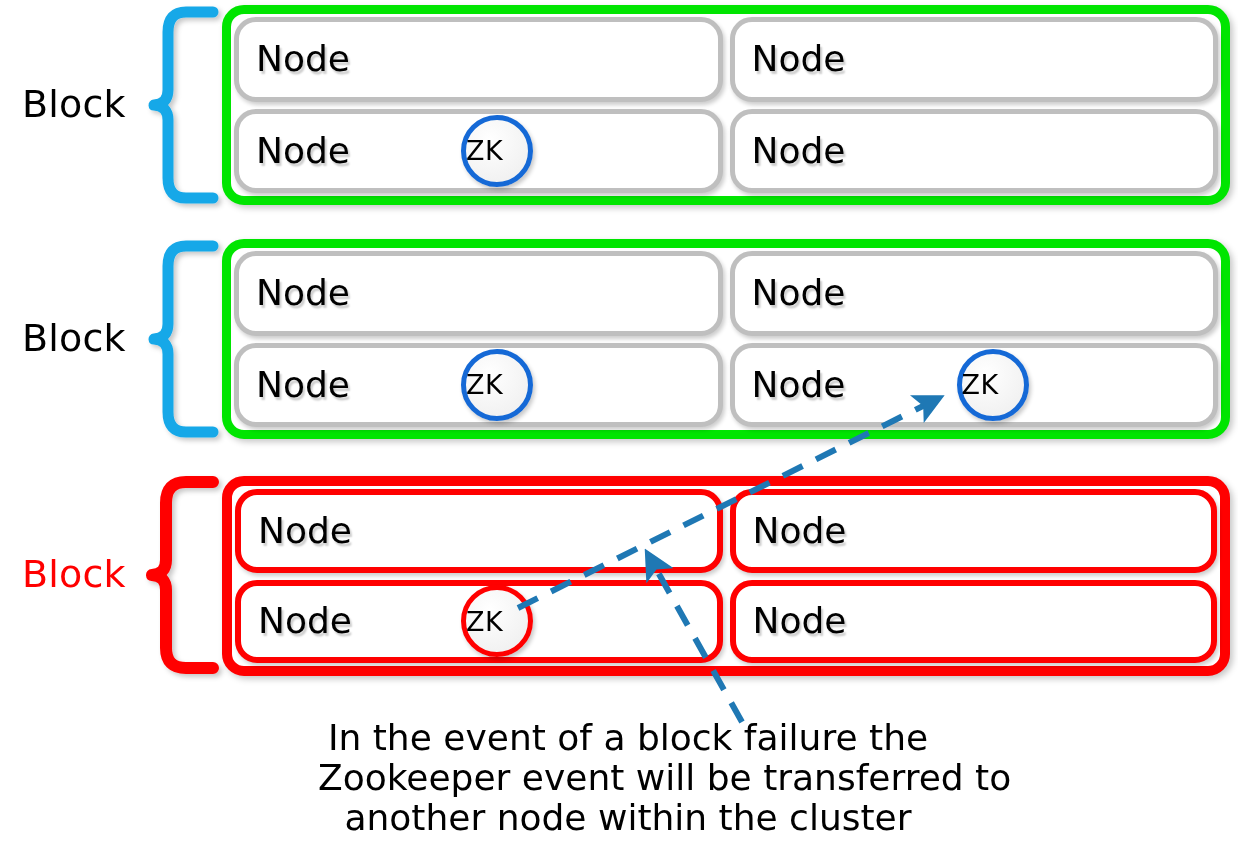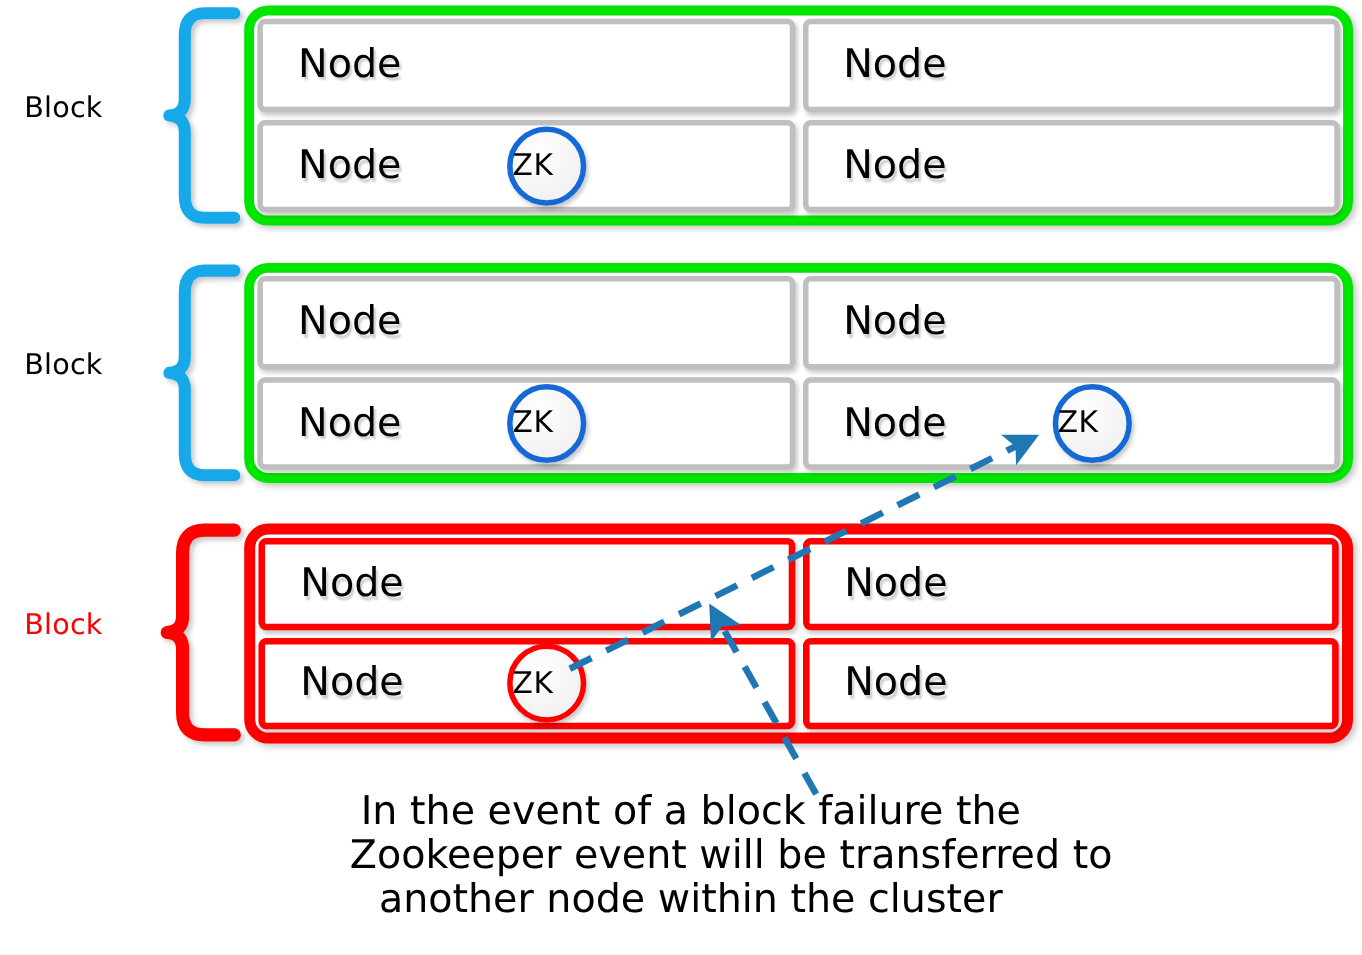--- a/index.html
+++ b/index.html
@@ -22,21 +22,21 @@
   }
 
   
   .block-row {
     position: absolute;
     left: 0;
     width: 1238px;
   }
   .brace-label {
     position: absolute;
-    font-size: 26px;
+    font-size: 38px;
     letter-spacing: 0.2px;
     color: #000000;
     white-space: nowrap;
     line-height: 1;
   }
   .brace-label.failed { color: #ff0000; }
 
   
   .block-box {
     position: absolute;
@@ -56,25 +56,25 @@
     display: grid;
     grid-template-columns: 1fr 1fr;
     grid-template-rows: 1fr 1fr;
     gap: 7px;
     padding: 3px;
     box-sizing: border-box;
   }
   .node-card {
     position: relative;
     box-sizing: border-box;
-    border-radius: 7px;
+    border-radius: 22px;
     background: #ffffff;
     display: flex;
     align-items: center;
-    padding-left: 32px;
+    padding-left: 17px;
     box-shadow: 2px 3px 4px rgba(0,0,0,0.20);
   }
   .node-card.gray { border: 5px solid #bfbfbf; }
   .node-card.red  { border: 6px solid #ff0000; }
 
   .node-label {
     font-size: 36px;
     color: #000000;
     line-height: 1;
     text-shadow: 2px 3px 2px rgba(0,0,0,0.20);

